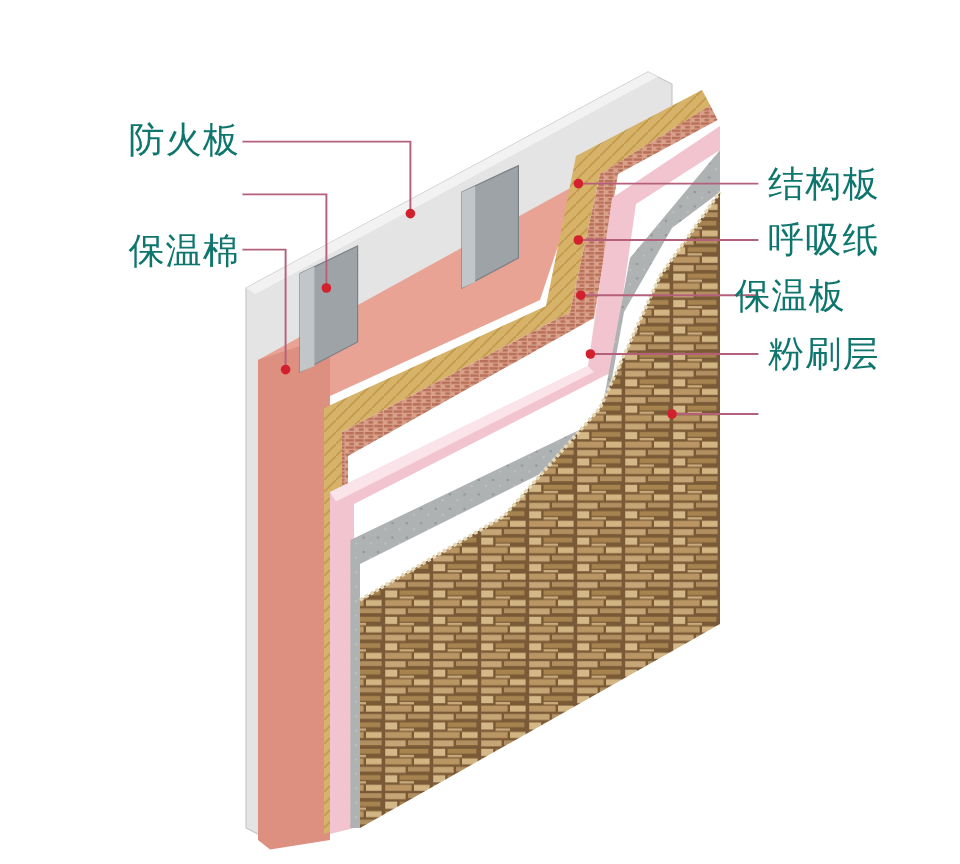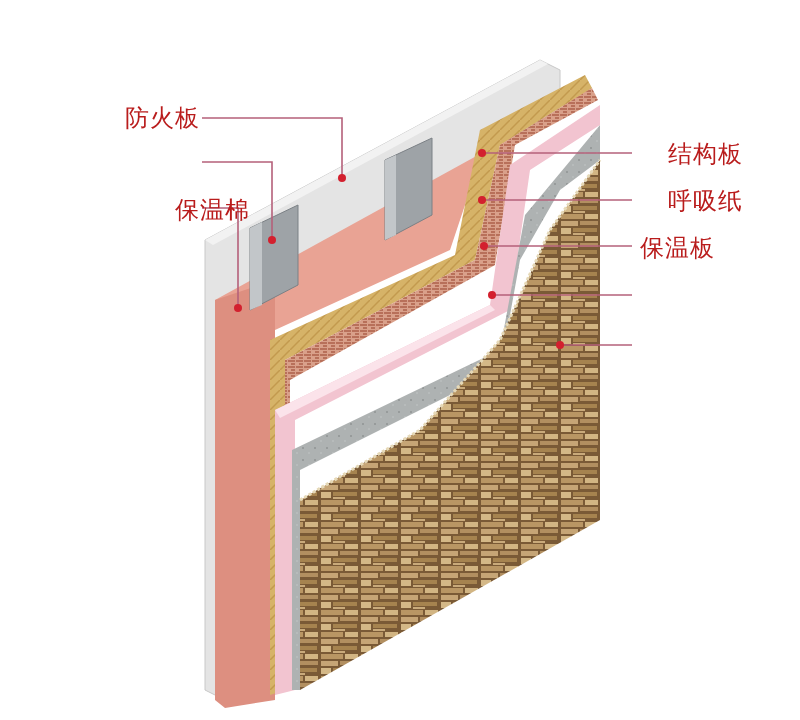--- a/index.html
+++ b/index.html
@@ -1,21 +1,21 @@
 <!DOCTYPE html>
 <html><head>
 <meta charset="utf-8">
 <style>
   html, body { margin: 0; padding: 0; background: #ffffff; }
   body { width: 800px; height: 720px; position: relative; overflow: hidden;
          font-family: "DejaVu Sans", "Liberation Sans", sans-serif; }
   .stage { position: absolute; left: 0; top: 0; width: 800px; height: 720px; }
-  .label { position: absolute; font-size: 24px; color: #b91c1c; letter-spacing: 1px; line-height: 36px; white-space: nowrap; }
+  .label { position: absolute; font-size: 30px; color: #0f766e; letter-spacing: 1px; line-height: 36px; white-space: nowrap; }
   .label.left { text-align: right; width: 200px; }
-  .label.right { text-align: left; margin-left: 28px; }
+  .label.right { text-align: left; }
 </style>
 </head>
 <body>
 
 <div class="stage">
   <svg width="800" height="720" viewBox="0 0 800 720">
     <defs>
       <pattern id="brick" width="8" height="6" patternUnits="userSpaceOnUse">
         <rect width="8" height="6" fill="#d9a08a"></rect>
         <rect x="0" y="0" width="7" height="2" fill="#b8705a"></rect>
@@ -85,19 +85,20 @@
       <circle cx="482" cy="153" r="4"></circle>
       <circle cx="482" cy="200" r="4"></circle>
       <circle cx="484" cy="246" r="4"></circle>
       <circle cx="492" cy="295" r="4"></circle>
       <circle cx="560" cy="345" r="4"></circle>
     </g>
   </svg>
 
   
   <div class="label left" style="left:0;top:100px;">防火板</div>
-  <div class="label left" style="left:14px;top:192px;padding-left:36px;">保温棉</div>
+  <div class="label left" style="left:0;top:192px;">保温棉</div>
 
   
   <div class="label right" style="left:640px;top:136px;">结构板</div>
   <div class="label right" style="left:640px;top:183px;text-align:center;">呼吸纸</div>
   <div class="label right" style="left:612px;top:230px;">保温板</div>
+  <div class="label right" style="left:640px;top:278px;">粉刷层</div>
 </div>
 
 </body></html>

